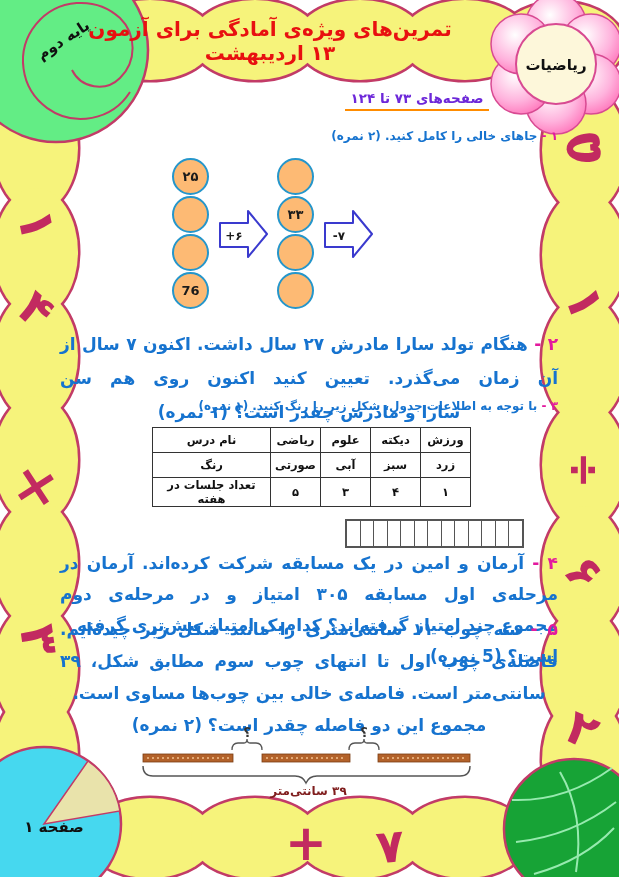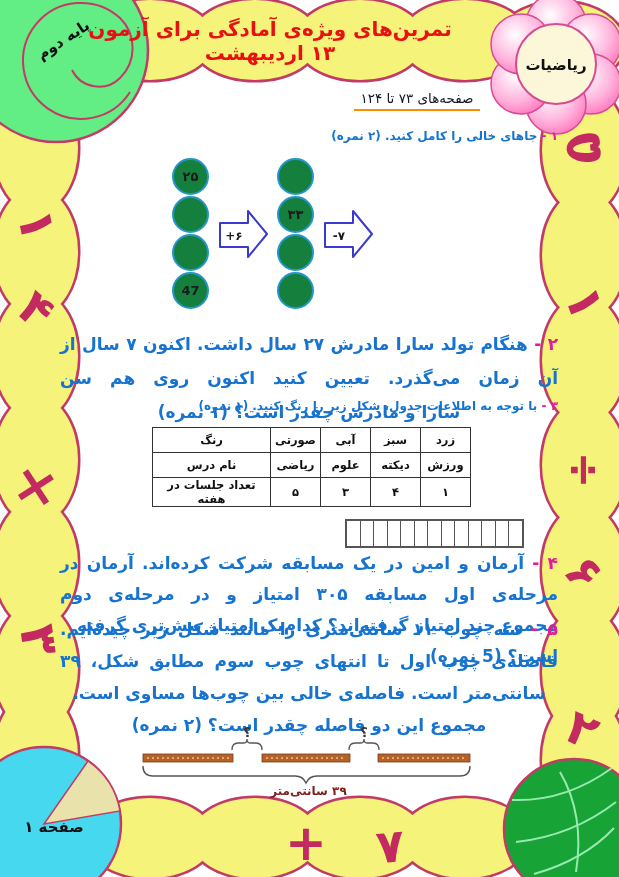--- a/index.html
+++ b/index.html
@@ -3,38 +3,38 @@
 <meta charset="utf-8">
 <style>
   html,body{margin:0;padding:0;background:#ffffff;}
   body{font-family:"DejaVu Sans",sans-serif;}
   #page{position:relative;width:619px;height:877px;background:#ffffff;overflow:hidden;}
   #bg{position:absolute;left:0;top:0;width:619px;height:877px;}
 
   .title{position:absolute;left:75px;top:17px;width:390px;text-align:center;
          font-size:20px;font-weight:bold;color:#e81010;direction:rtl;z-index:3;}
   .pages{position:absolute;left:342px;top:88px;width:150px;text-align:center;z-index:3;}
-  .pages-inner{display:inline-block;font-size:13.5px;font-weight:normal;color:#0f172a;
+  .pages-inner{display:inline-block;font-size:13.5px;font-weight:bold;color:#6d28d9;
                border-bottom:2px solid #ff8c00;padding:0 6px 3px;direction:rtl;}
 
   .q{position:absolute;right:61px;width:498px;direction:rtl;color:#1673cf;
      font-weight:bold;font-size:17px;z-index:3;}
   .qnum{color:#e3199e;}
   .qline{line-height:31px;}
   .just{text-align:justify;text-align-last:justify;}
   .center{text-align:center;}
   .rightal{text-align:right;}
   .head{font-size:12px;text-align:right;}
 
   
   .diagram1{position:absolute;left:172px;top:158px;display:flex;direction:ltr;
             align-items:center;gap:9px;z-index:3;}
   .ccol{display:flex;flex-direction:column;gap:1px;}
   .circ{width:37px;height:37px;box-sizing:border-box;border:2.4px solid #2596cb;
-        border-radius:50%;background:#15803d;display:flex;align-items:center;
+        border-radius:50%;background:#fdba74;display:flex;align-items:center;
         justify-content:center;font-size:13px;font-weight:bold;color:#1b1b1b;}
 
   
   .tbl{position:absolute;left:152px;top:427px;border-collapse:collapse;background:#fff;z-index:3;}
   .tbl td{border:1.4px solid #333;height:24px;text-align:center;font-size:11.5px;
           font-weight:bold;color:#111;padding:0 3px;direction:rtl;}
 
   
   .strip{position:absolute;left:345px;top:519px;display:flex;border:2px solid #555;
          background:#fff;z-index:3;}
@@ -148,21 +148,21 @@
   <div class="q head" style="top:129px">
     <span class="qnum">۱ -</span>
     <span>جاهای خالی را کامل کنید. (۲ نمره)</span>
   </div>
 
   <div class="diagram1">
     <div class="ccol">
       <span class="circ">۲۵</span>
       <span class="circ"></span>
       <span class="circ"></span>
-      <span class="circ">47</span>
+      <span class="circ">76</span>
     </div>
     <svg width="50" height="54" viewBox="0 0 50 54">
       <path d="M2,16 L30,16 L30,4 L49,27 L30,50 L30,40 L2,40 Z" fill="#ffffff" stroke="#3a3ace" stroke-width="2" stroke-linejoin="round"></path>
       <text x="16" y="33" font-size="12" font-weight="bold" fill="#1b1b1b" text-anchor="middle" font-family="DejaVu Sans">+۶</text>
     </svg>
     <div class="ccol">
       <span class="circ"></span>
       <span class="circ">۳۳</span>
       <span class="circ"></span>
       <span class="circ"></span>
@@ -189,32 +189,32 @@
   <table class="tbl">
     <colgroup>
         <col style="width:118px">
         <col style="width:50px">
         <col style="width:50px">
               <col style="width:50px">
         <col style="width:50px">
       </colgroup>
     <tbody>
         <tr>
+      <td>نام درس</td>
+      <td>ریاضی</td>
+      <td>علوم</td>
+      <td>دیکته</td>
+      <td>ورزش</td>
+    </tr>
+    <tr>
       <td>رنگ</td>
       <td>صورتی</td>
       <td>آبی</td>
       <td>سبز</td>
       <td>زرد</td>
-    </tr>
-    <tr>
-      <td>نام درس</td>
-      <td>ریاضی</td>
-      <td>علوم</td>
-      <td>دیکته</td>
-      <td>ورزش</td>
     </tr>
     <tr>
       <td>تعداد جلسات در هفته</td>
       <td>۵</td>
       <td>۳</td>
       <td>۴</td>
       <td>۱</td>
     </tr>
   </tbody>
     </table>

